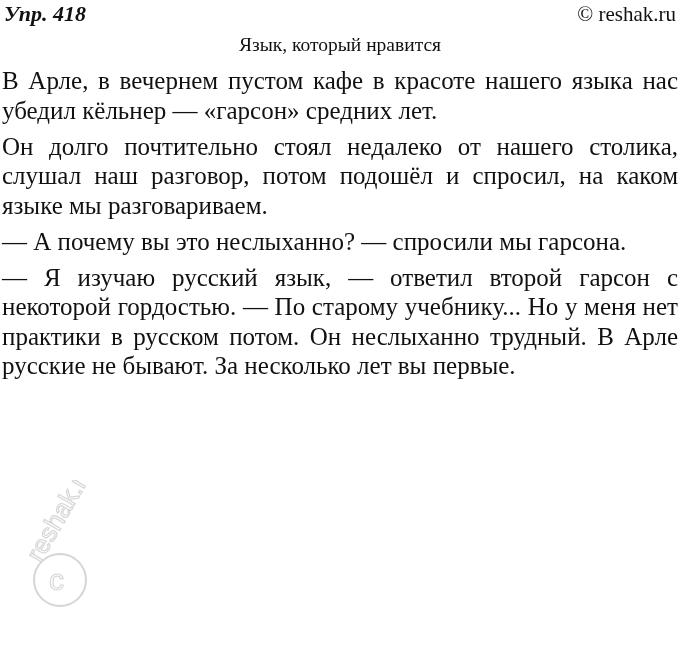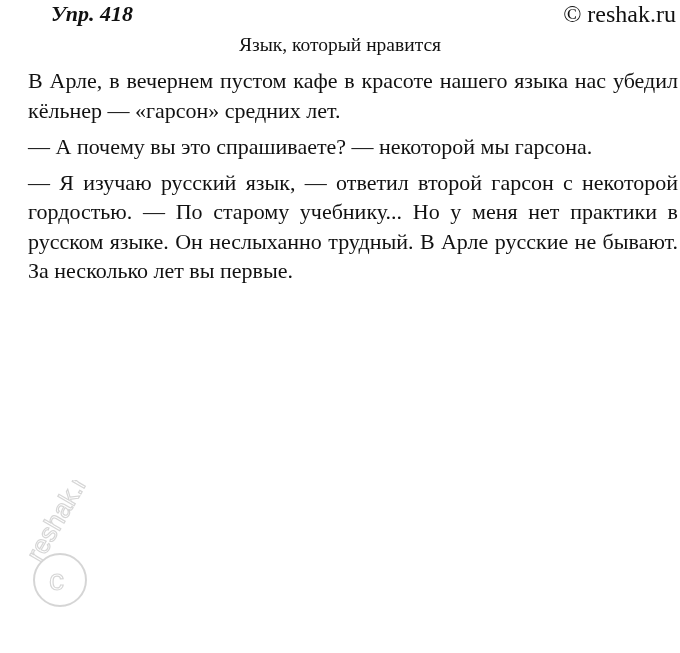--- a/index.html
+++ b/index.html
@@ -1,45 +1,46 @@
 <!DOCTYPE html>
 <html><head>
   <meta charset="utf-8">
   <style>
     html, body { margin: 0; padding: 0; background: #ffffff; }
     body {
       width: 680px; height: 653px; position: relative; overflow: hidden;
       font-family: "Liberation Serif", "DejaVu Serif", serif;
       color: #111111;
     }
-    .header { position: absolute; left: 2px; right: 2px; top: 0; height: 30px; margin-left: 47px; }
+    .header { position: absolute; left: 2px; right: 2px; top: 0; height: 30px; }
     .ex-num { position: absolute; left: 2px; top: 0px; font-size: 22px; font-weight: bold; font-style: italic; line-height: 28px; }
-    .copyright { position: absolute; right: 2px; top: 0px; font-size: 24px; line-height: 28px; }
+    .copyright { position: absolute; right: 2px; top: 0px; font-size: 21px; line-height: 28px; }
     .title { position: absolute; left: 0; right: 0; top: 32px; text-align: center; font-size: 19.5px; line-height: 26px; }
-    .body-text { position: absolute; left: 2px; right: 2px; top: 66px; font-size: 22px; line-height: 29.5px; margin-left: 26px; }
+    .body-text { position: absolute; left: 2px; right: 2px; top: 66px; font-size: 25px; line-height: 29.5px; }
     .para { margin: 0 0 6.5px 0; text-align: justify; text-align-last: left; }
     .watermark {
       position: absolute; left: 20px; top: 480px; width: 130px; height: 150px;
       pointer-events: none; opacity: 0.35;
     }
   </style>
 </head>
 <body>
 
 <div class="header">
   <span class="ex-num">Упр. 418</span>
   <span class="copyright">© reshak.ru</span>
 </div>
 
 <div class="title">Язык, который нравится</div>
 
 <div class="body-text">
   <p class="para">В Арле, в вечернем пустом кафе в красоте нашего языка нас убедил кёльнер — «гарсон» средних лет.</p>
-  <p class="para">— А почему вы это спрашиваете? — некоторой мы гарсона.</p>
-  <p class="para">— Я изучаю русский язык, — ответил второй гарсон с некоторой гордостью. — По старому учебнику... Но у меня нет практики в русском языке. Он неслыханно трудный. В Арле русские не бывают. За несколько лет вы первые.</p>
+  <p class="para">Он долго почтительно стоял недалеко от нашего столика, слушал наш разговор, потом подошёл и спросил, на каком языке мы разговариваем.</p>
+  <p class="para">— А почему вы это неслыханно? — спросили мы гарсона.</p>
+  <p class="para">— Я изучаю русский язык, — ответил второй гарсон с некоторой гордостью. — По старому учебнику... Но у меня нет практики в русском потом. Он неслыханно трудный. В Арле русские не бывают. За несколько лет вы первые.</p>
 </div>
 
 <div class="watermark">
   <svg width="130" height="150" viewBox="0 0 130 150">
     <circle cx="40" cy="100" r="26" fill="none" stroke="#8a8a8a" stroke-width="2"></circle>
     <text x="29" y="110" font-size="30" fill="none" stroke="#8a8a8a" stroke-width="1.2" font-family="Liberation Sans, sans-serif">c</text>
     <text x="10" y="55" font-size="26" fill="none" stroke="#8a8a8a" stroke-width="1.2" font-family="Liberation Sans, sans-serif" transform="rotate(-60 40 60)">reshak.ru</text>
   </svg>
 </div>
 

